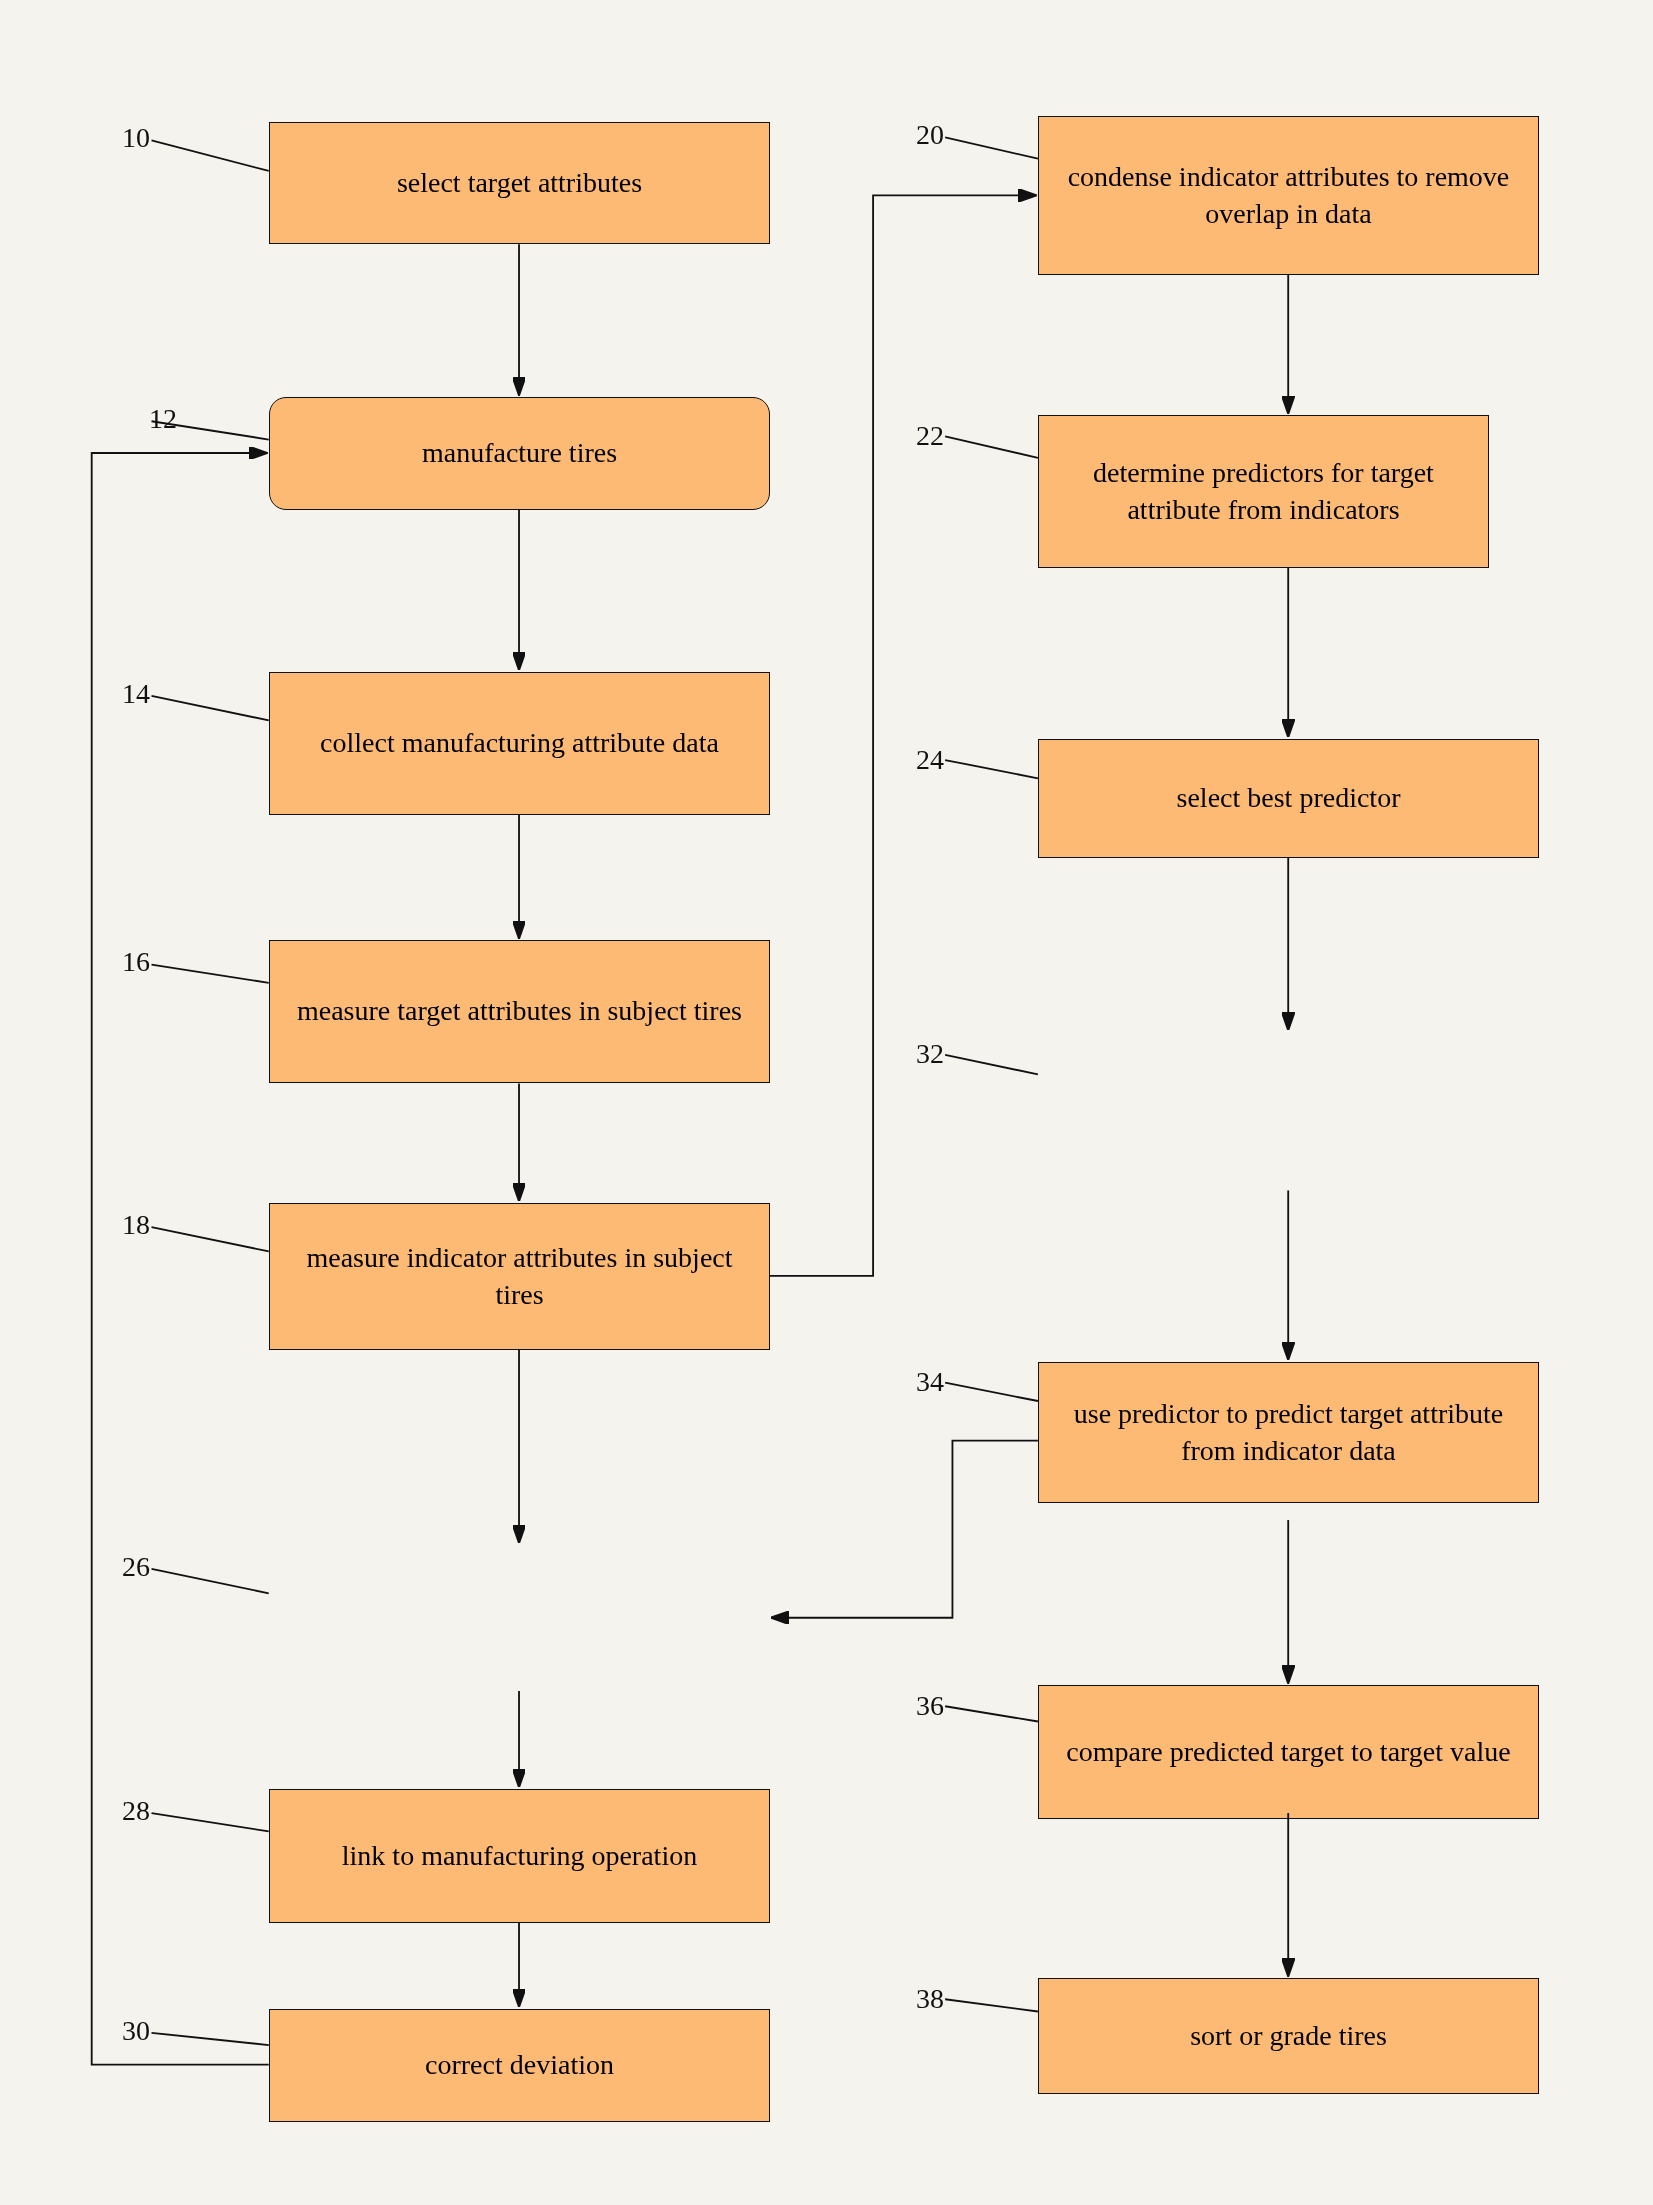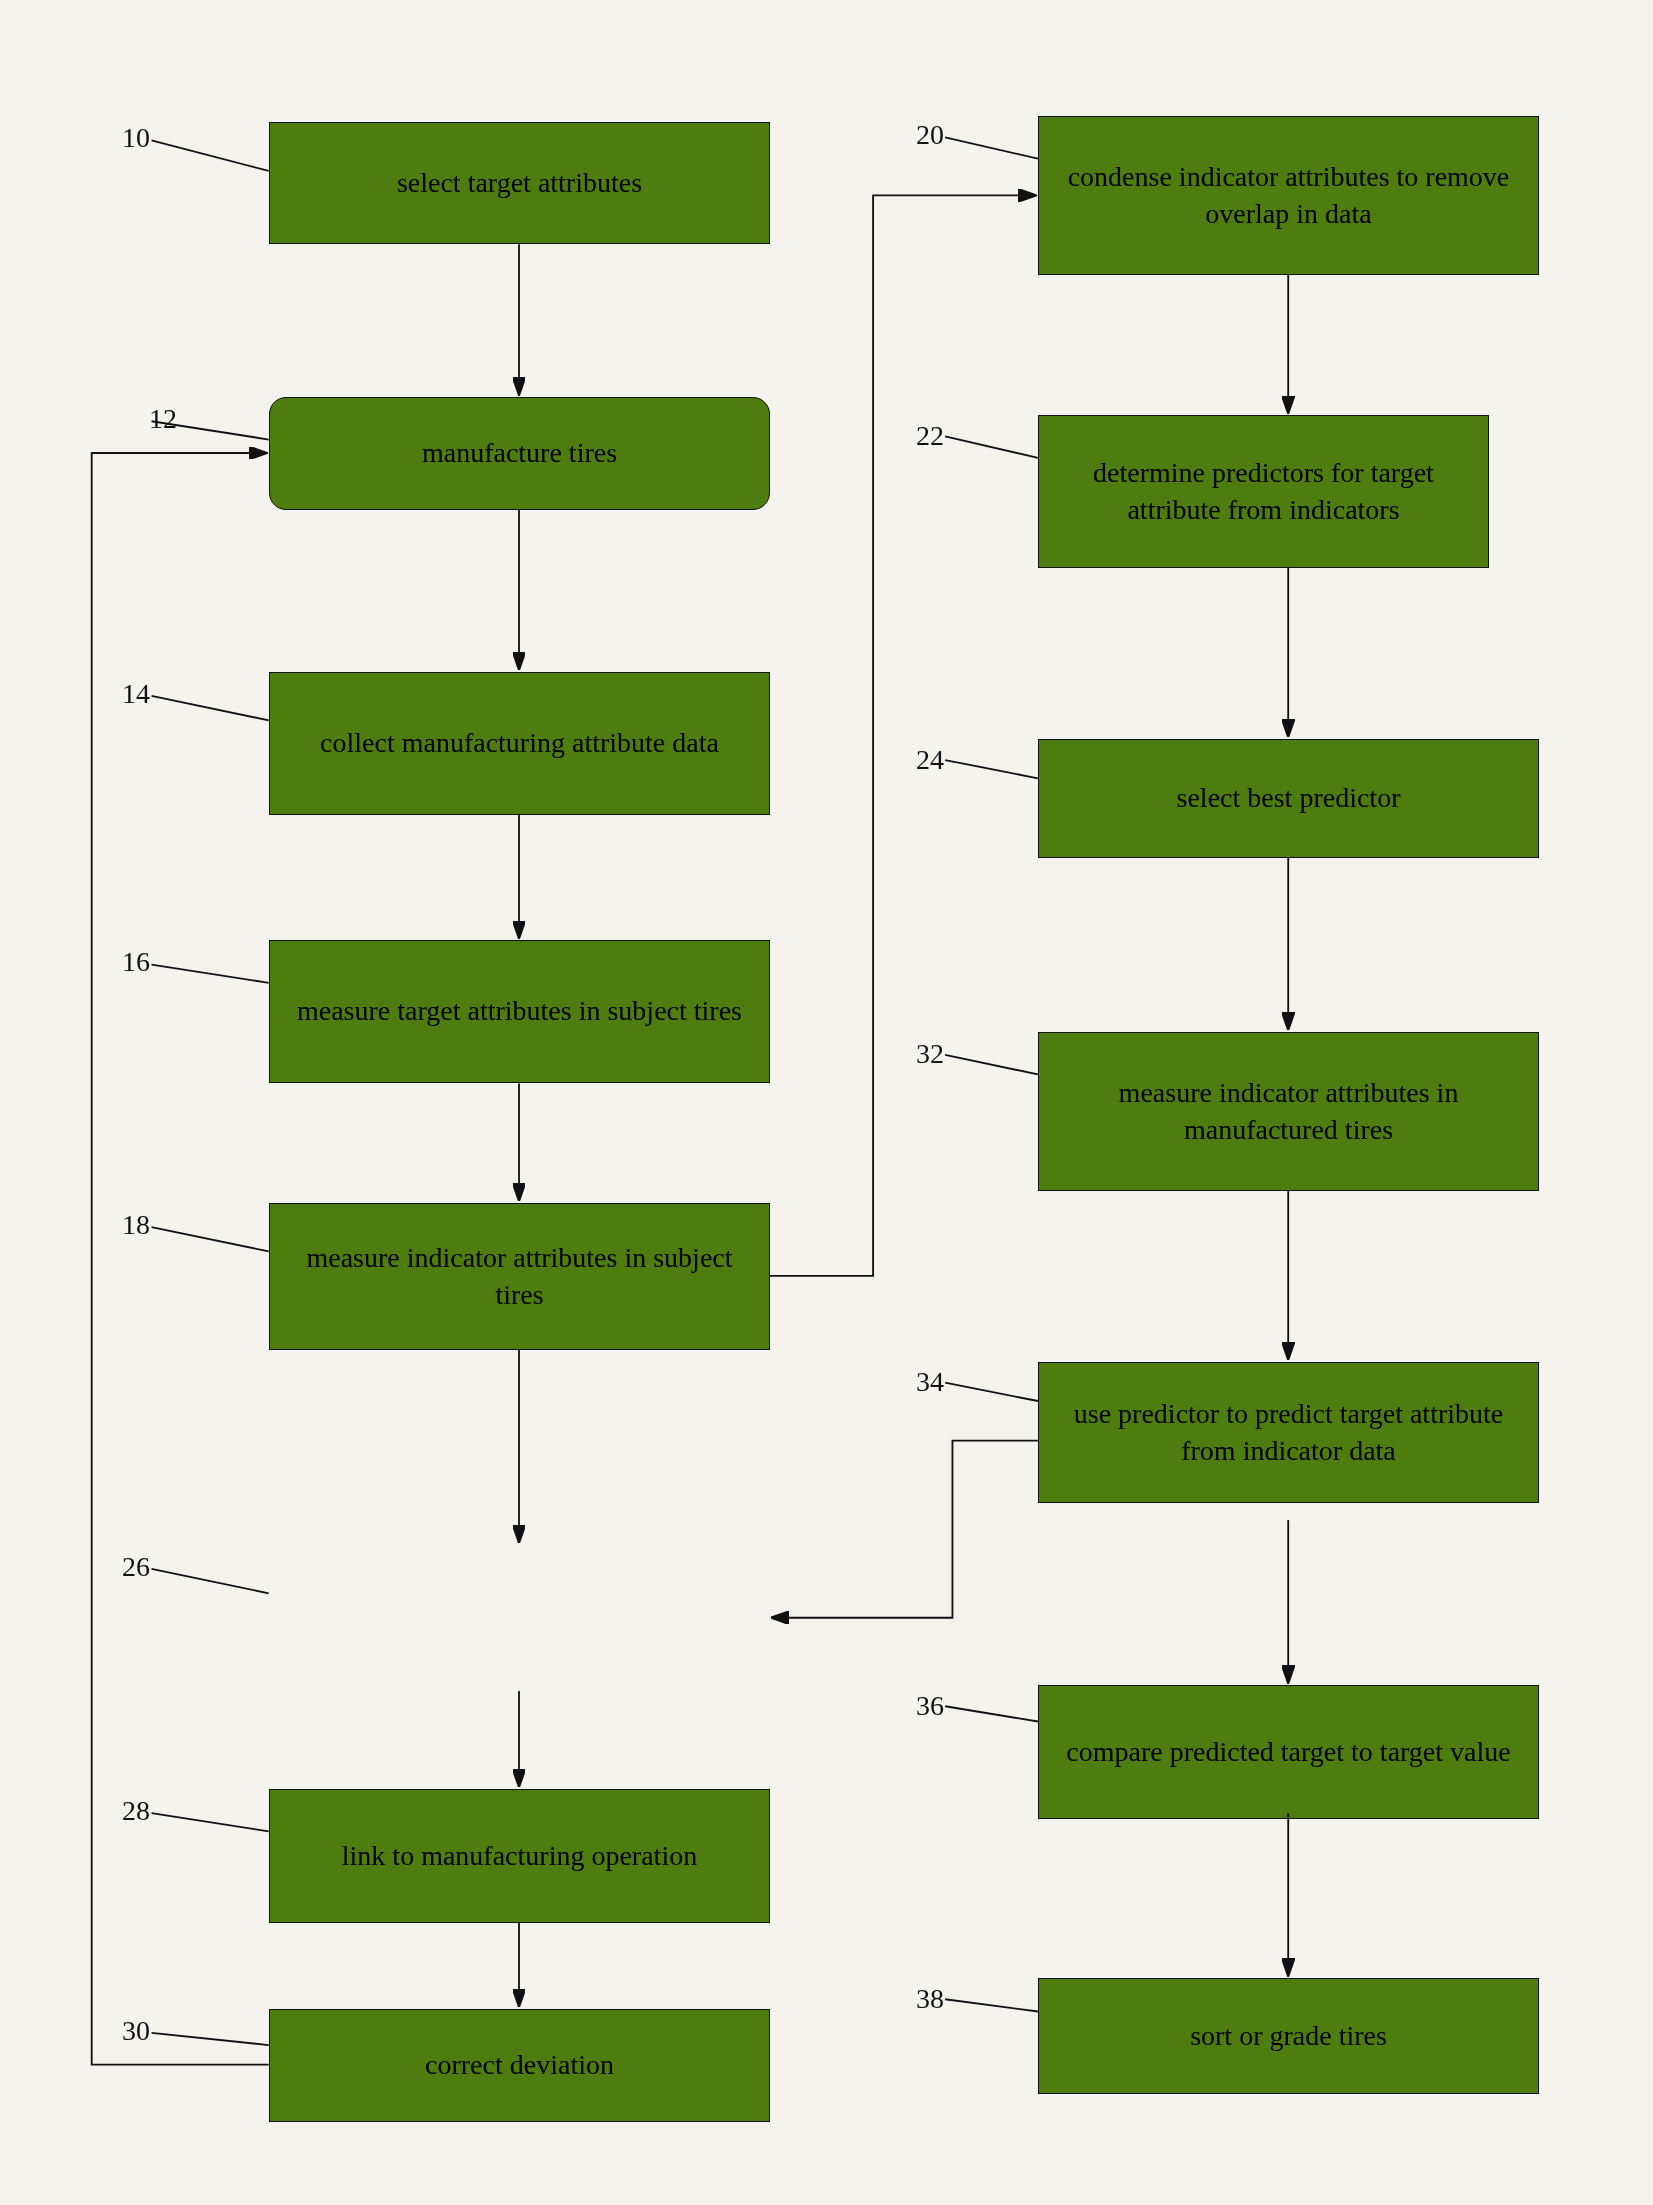--- a/index.html
+++ b/index.html
@@ -13,21 +13,21 @@
     }
     .diagram-container {
       position: absolute;
       top: 0; left: 0;
       width: 1654px;
       height: 2205px;
     }
     .box {
       position: absolute;
       border: 1.8px solid #111;
-      background: #4d7c0f;
+      background: #fdba74;
       display: flex;
       align-items: center;
       justify-content: center;
       text-align: center;
       font-size: 28px;
       font-family: 'Times New Roman', Times, serif;
       line-height: 1.3;
       padding: 11px 14.7px;
     }
     .label {
@@ -100,25 +100,20 @@
   <div class="box" style="left:1038px; top:415px; width:451px; height:153px;">
     <span>determine predictors for
 target attribute from
 indicators</span>
   </div>
 
   <div class="box" style="left:1038px; top:739px; width:501px; height:119px;">
     <span>select best predictor</span>
   </div>
 
-  <div class="box" style="left:1038px; top:1032px; width:501px; height:159px;">
-    <span>measure indicator
-attributes in manufactured
-tires</span>
-  </div>
 
   <div class="box" style="left:1038px; top:1362px; width:501px; height:141px;">
     <span>use predictor to predict
 target attribute from
 indicator data</span>
   </div>
 
   <div class="box" style="left:1038px; top:1685px; width:501px; height:134px;align-items:center;">
     <span>compare predicted target to
 target value</span>

